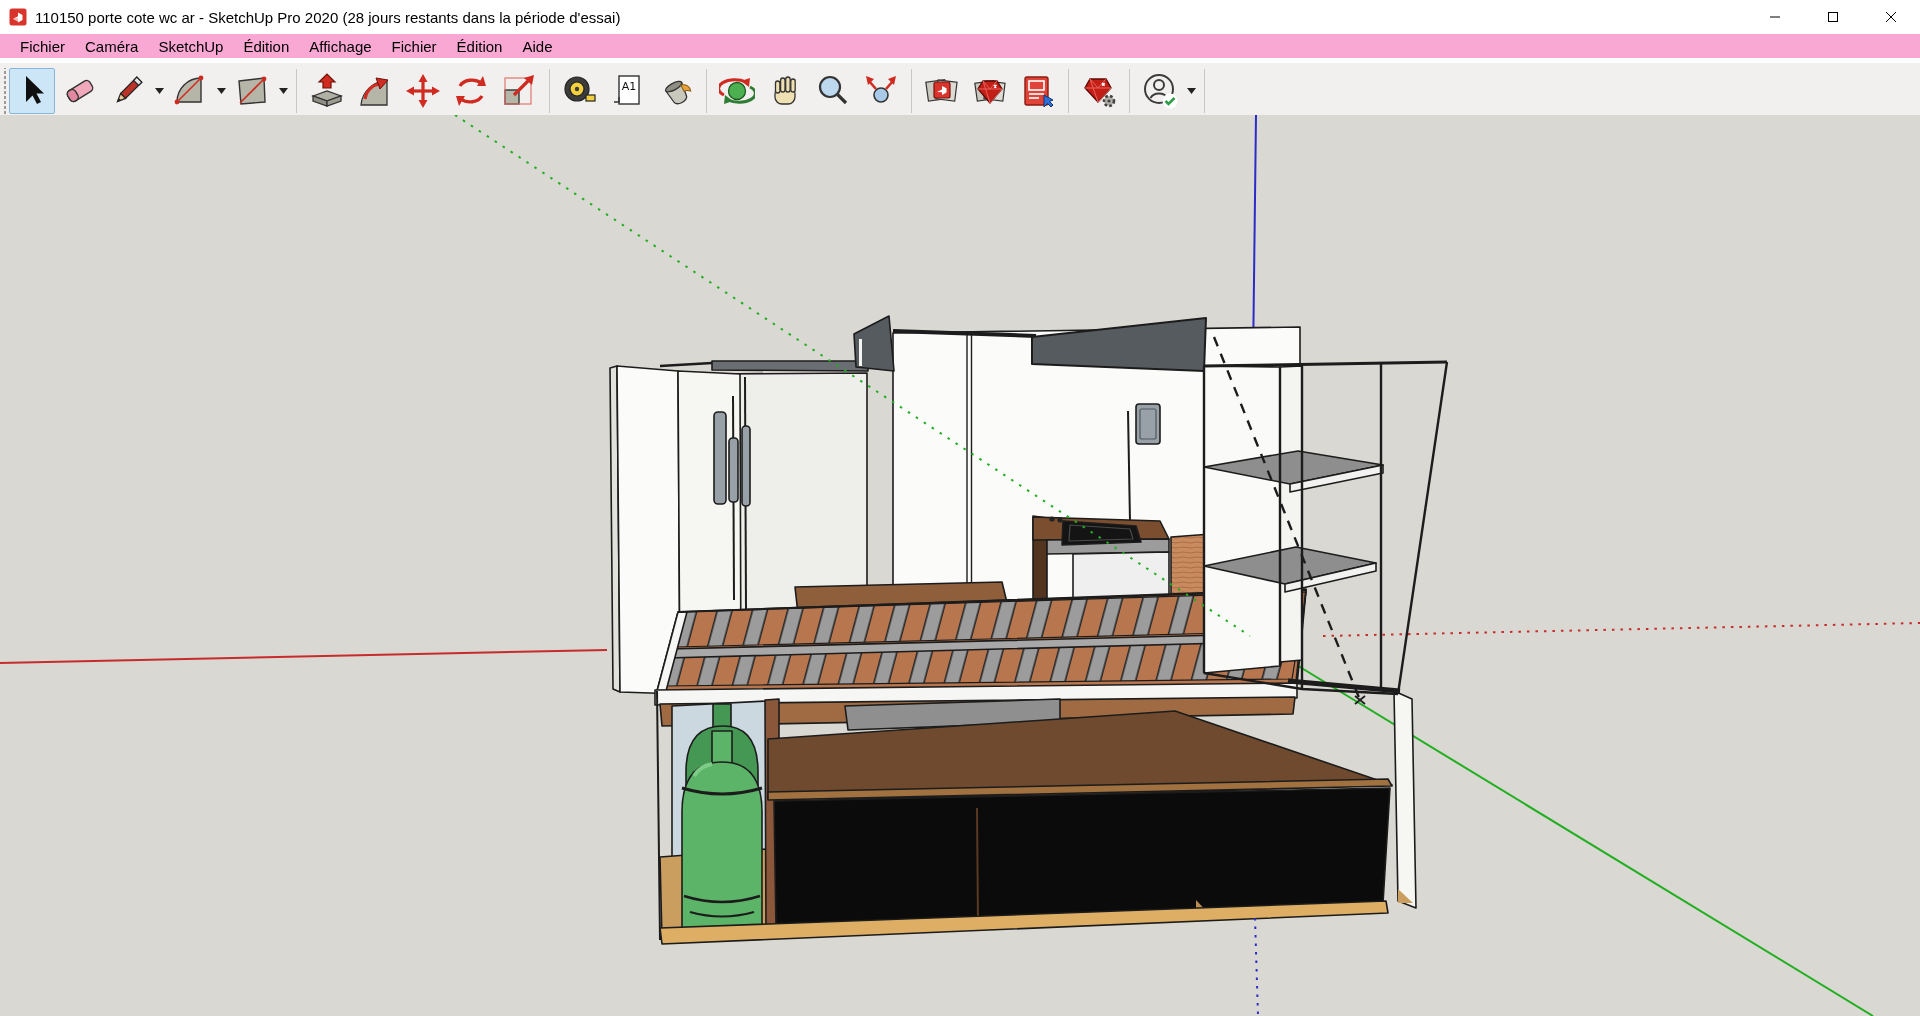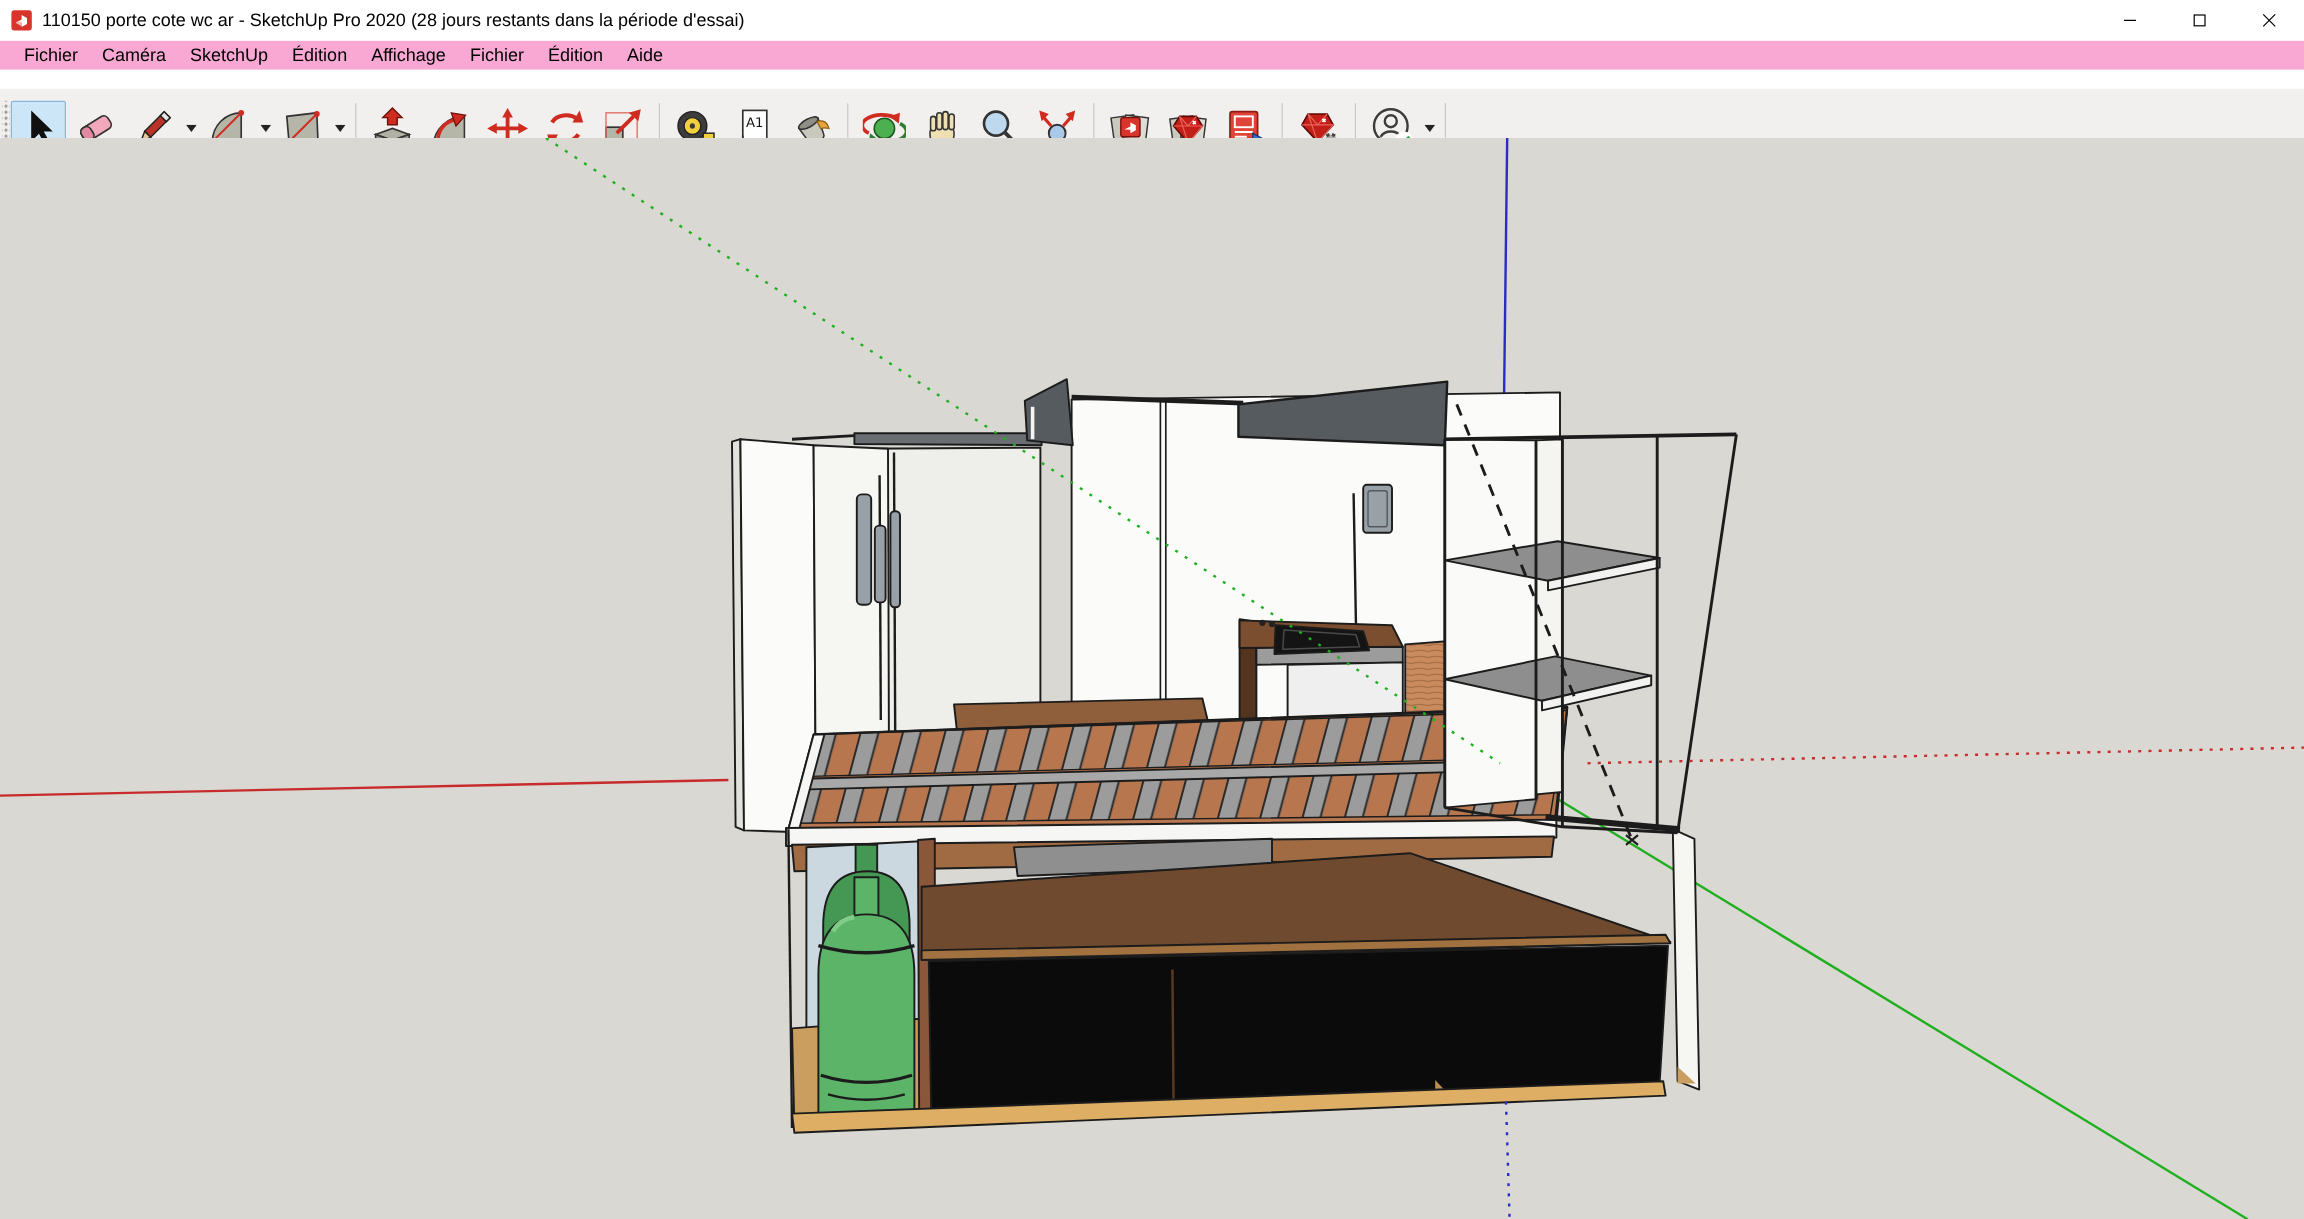--- a/index.html
+++ b/index.html
@@ -14,22 +14,22 @@
   #titlebar .title { font-size:15px; color:#000; white-space:nowrap; }
   #win-controls { position:absolute; right:0; top:0; height:34px; display:flex; }
   .win-btn { width:58px; height:34px; display:flex; align-items:center; justify-content:center; }
 
   
   #menubar { position:absolute; top:34px; left:0; width:1920px; height:24px;
     background:#f9a8d4; display:flex; align-items:center; padding-left:10px; }
   .menu-item { font-size:15px; color:#000; padding:2px 10px; cursor:default; }
 
   
-  #toolbar { position:absolute; top:74px; left:0; width:1920px; height:57px;
-    background:#f1f0ef; border-bottom:1px solid #d6d5d3; display:flex; align-items:flex-end; }
+  #toolbar { position:absolute; top:63px; left:0; width:1920px; height:57px;
+    background:#f1f0ef; border-bottom:1px solid #d6d5d3; display:flex; align-items:center; }
   #toolbar .grip { width:6px; height:46px; margin-left:2px;
     background-image:radial-gradient(#9a9a9a 1px, transparent 1.2px);
     background-size:4px 5px; background-position:1px 2px; }
   .tbtn { width:46px; height:46px; display:flex; align-items:center; justify-content:center;
     border:1px solid transparent; border-radius:2px; margin:0 1px; }
   .tbtn.active { background:#cde6f7; border-color:#86b8dd; }
   .tbtn svg { display:block; }
   .dd { width:14px; height:46px; display:flex; align-items:center; justify-content:center; }
   .dd svg { display:block; }
   .tsep { width:1px; height:44px; background:#c9c8c6; margin:0 6px; }

